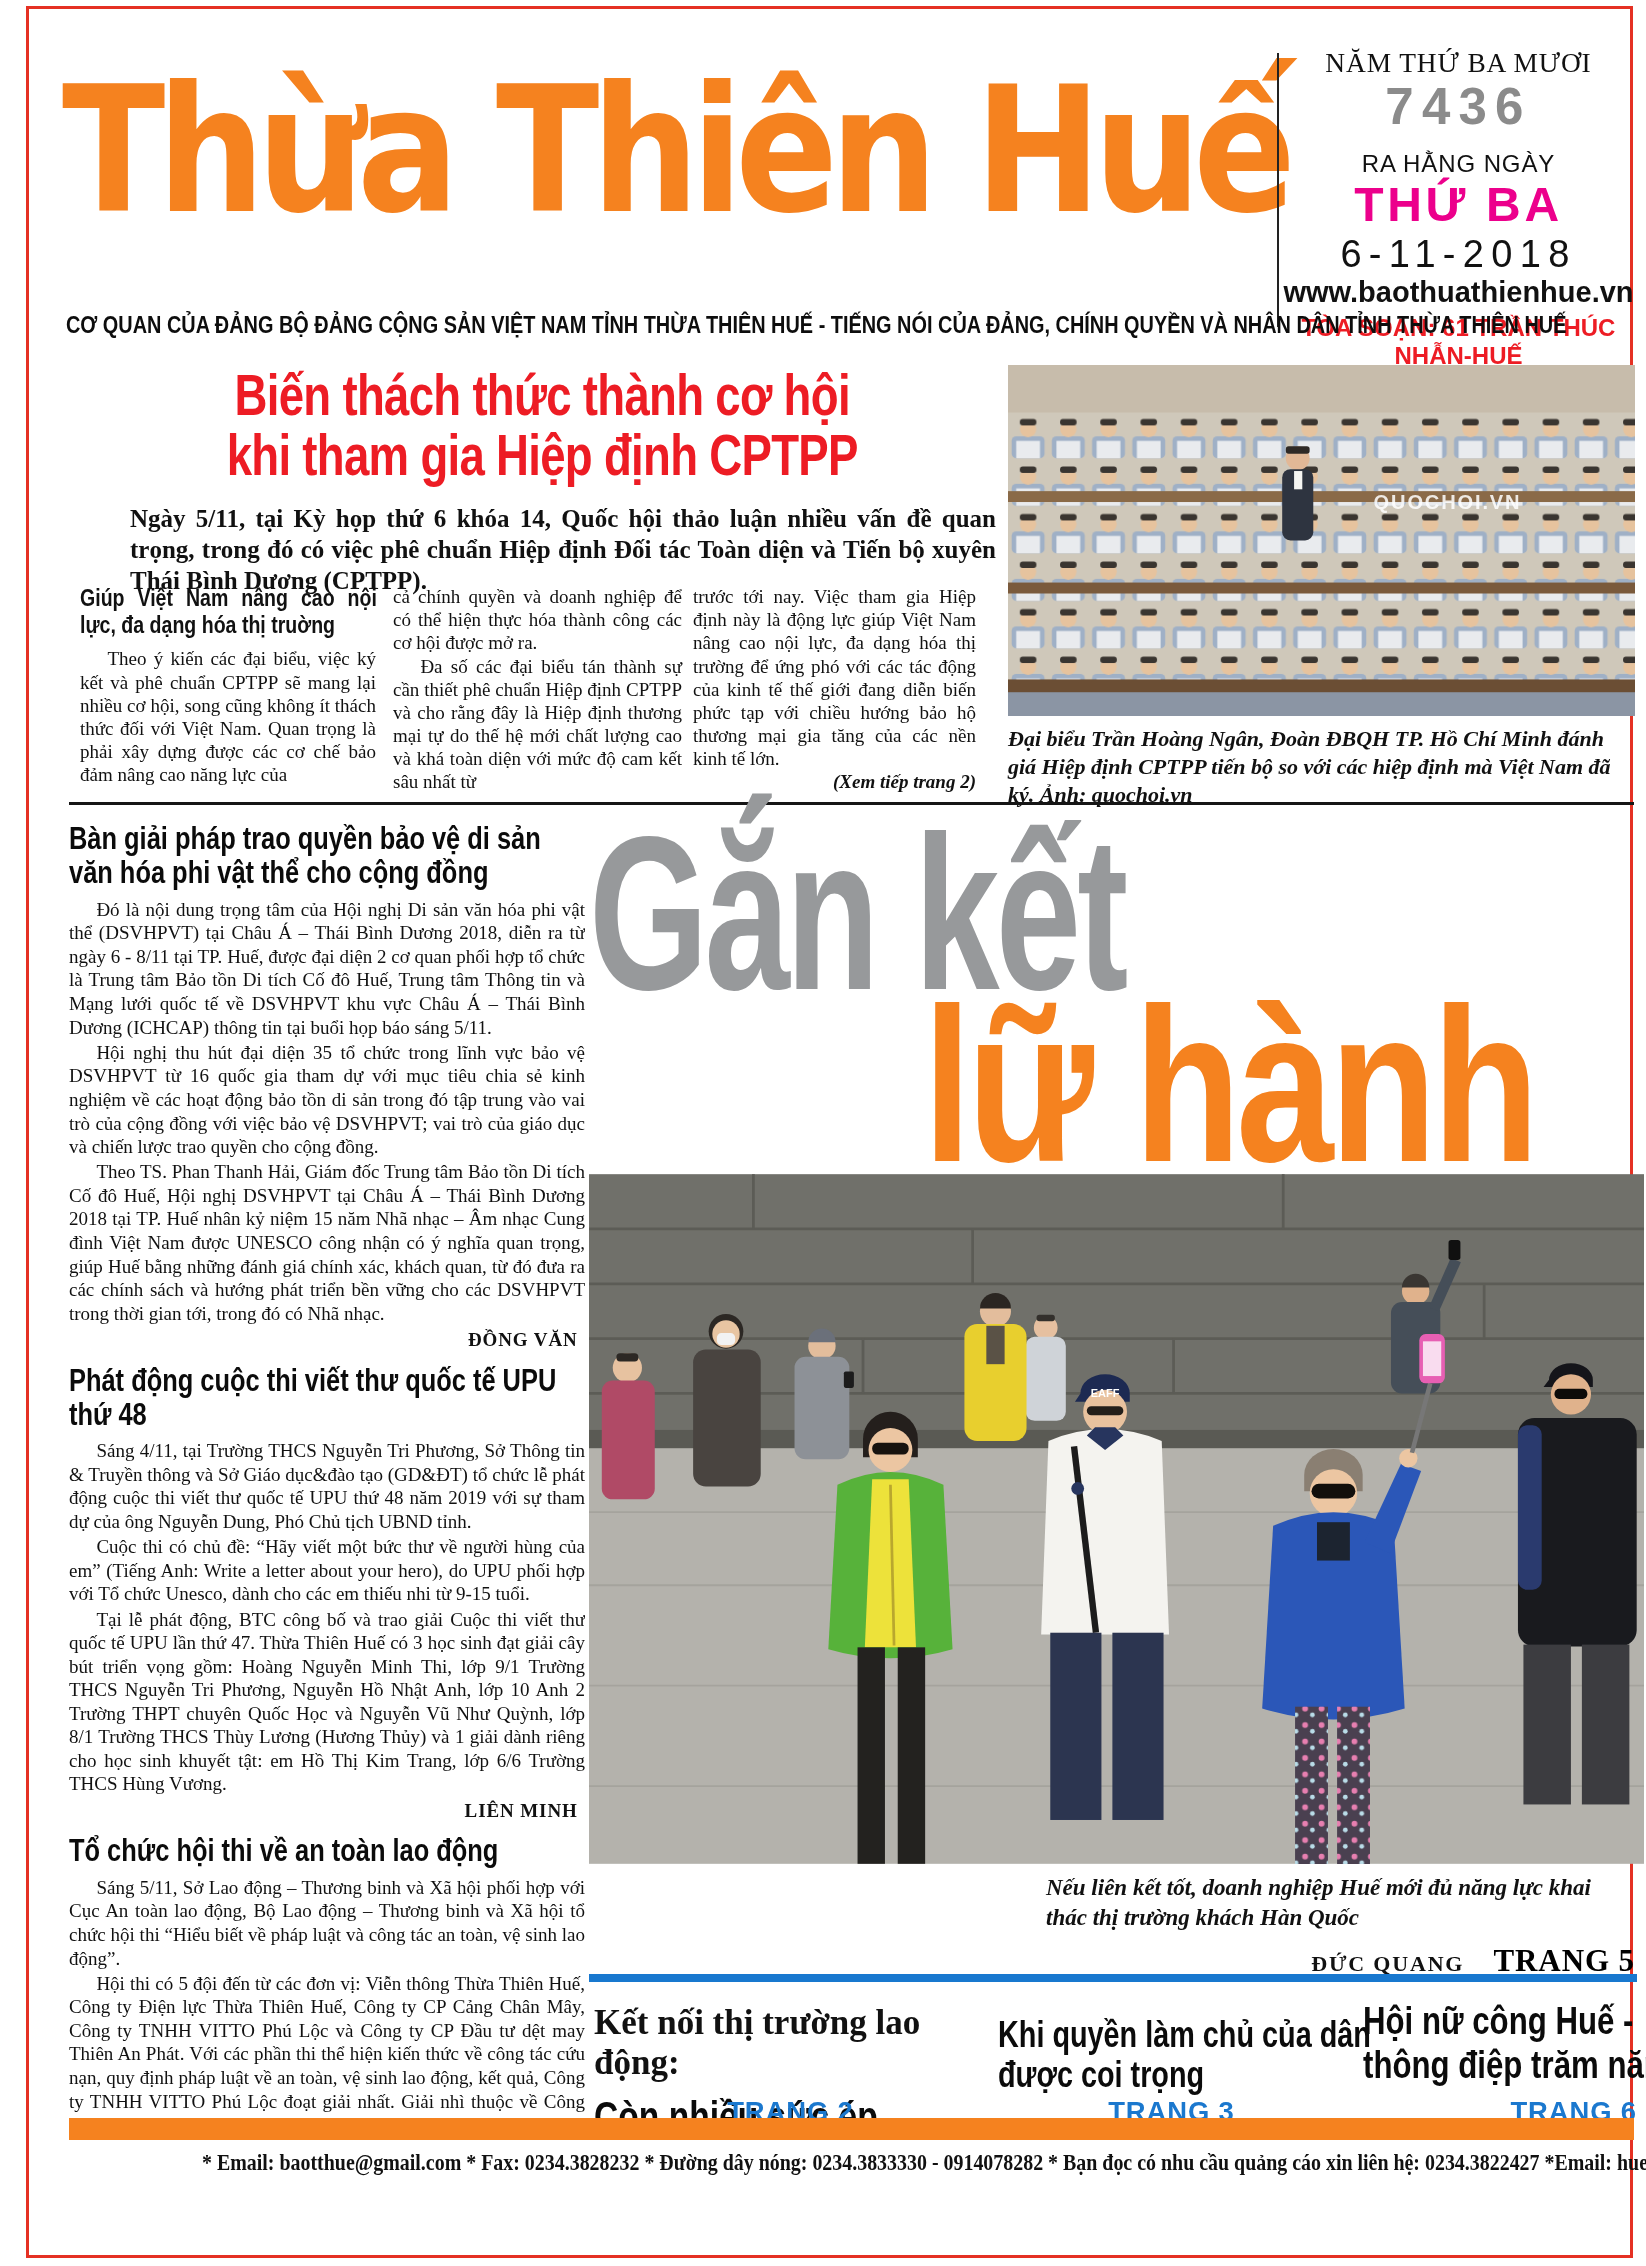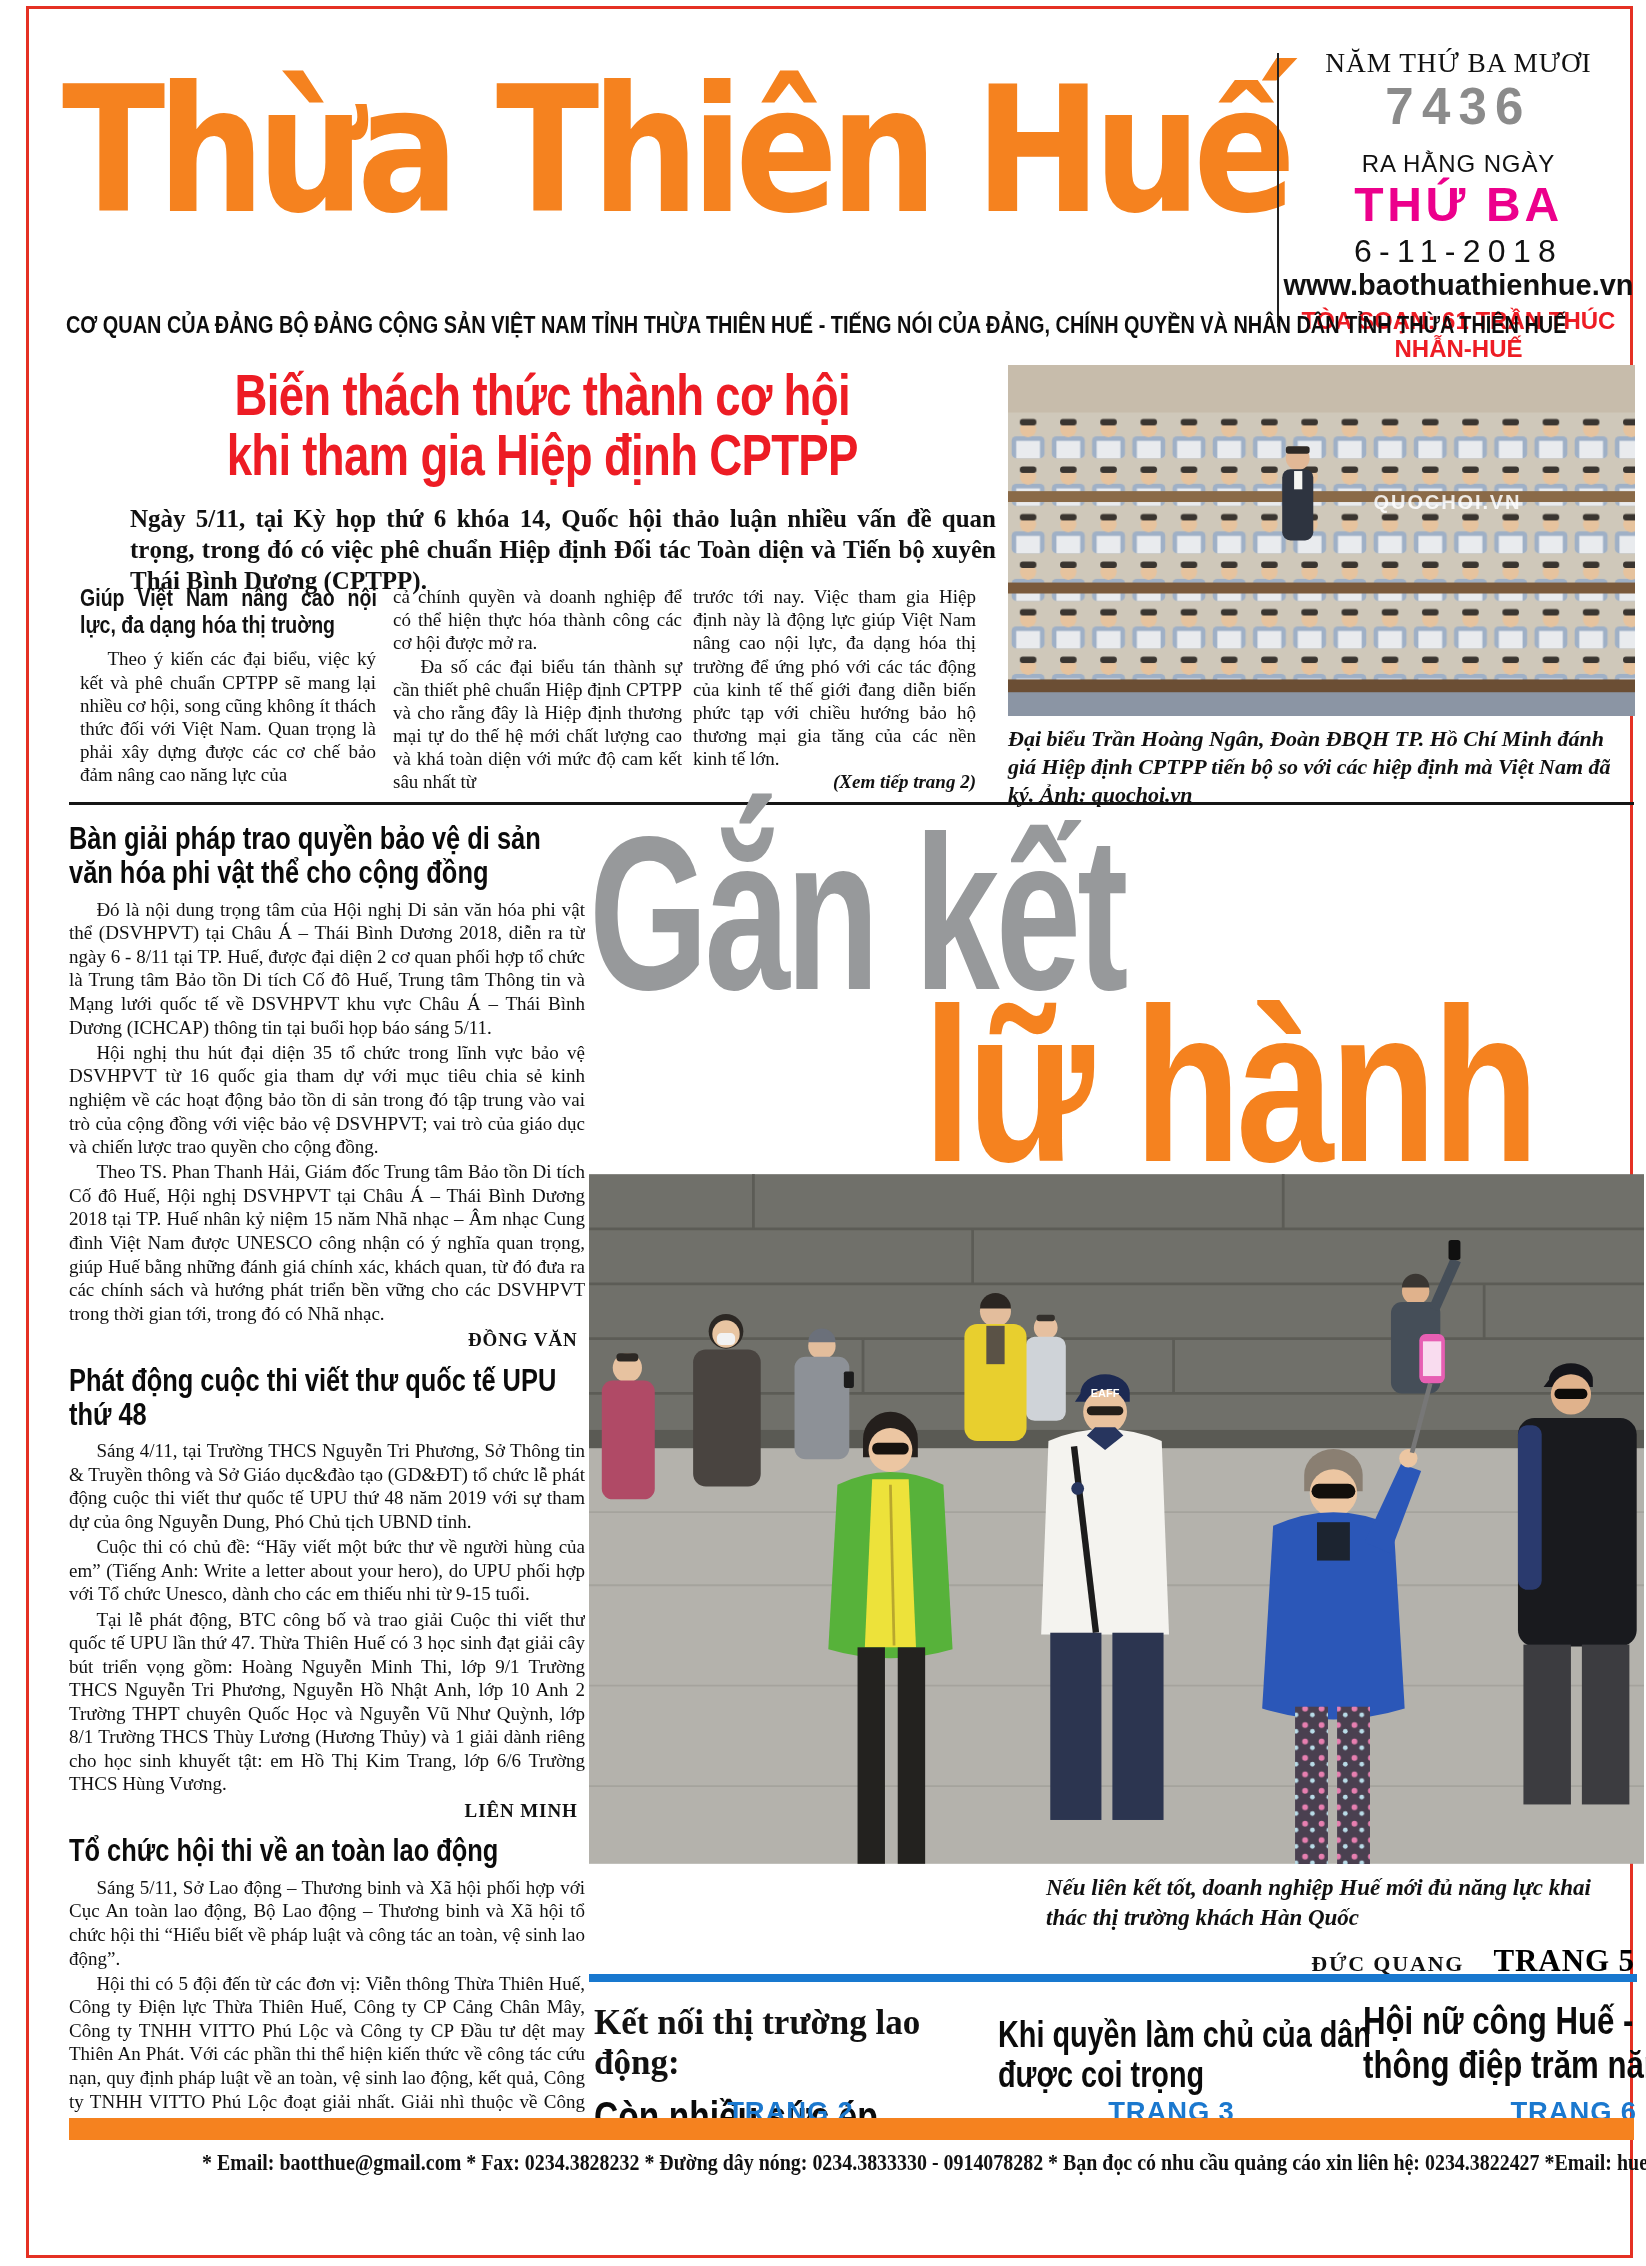--- a/index.html
+++ b/index.html
@@ -15,21 +15,21 @@
   .masthead{left:62px;top:31px;font-family:"DejaVu Sans",sans-serif;font-weight:bold;font-size:174px;line-height:1.38;letter-spacing:-9.1px;color:#F5821F;white-space:nowrap;transform:scaleX(.87);}
   .tagline{left:66px;top:312px;font-family:"Liberation Sans",sans-serif;font-weight:bold;font-size:23px;white-space:nowrap;transform:scaleX(.865);color:#0d0d0d;}
 
   
   .vline{left:1277px;top:53px;width:1.8px;height:274px;background:#222;}
   .infobox{left:1283px;top:48px;width:351px;text-align:center;}
   .ib-year{font-size:27.4px;letter-spacing:0.9px;line-height:1.1;}
   .ib-issue{font-family:"Liberation Sans",sans-serif;font-weight:bold;font-size:51px;letter-spacing:8.2px;color:#8b8b8b;line-height:1.05;margin-top:1.8px;}
   .ib-freq{font-family:"Liberation Sans",sans-serif;font-size:24px;line-height:1.1;margin-top:18px;letter-spacing:0.9px;}
   .ib-day{font-family:"Liberation Sans",sans-serif;font-weight:800;font-size:48px;letter-spacing:3.7px;color:#EC008C;line-height:1.05;margin-top:1.8px;}
-  .ib-date{font-family:"Liberation Sans",sans-serif;font-size:32px;letter-spacing:7.3px;line-height:1.08;margin-top:3.7px;}
+  .ib-date{font-family:"Liberation Sans",sans-serif;font-size:38px;letter-spacing:7.3px;line-height:1.08;margin-top:3.7px;}
   .ib-web{font-family:"Liberation Sans",sans-serif;font-weight:bold;font-size:29px;line-height:1.1;margin-top:1.8px;}
   .ib-addr{font-family:"Liberation Sans",sans-serif;font-weight:bold;font-size:24px;color:#ED1C24;line-height:1.15;margin-top:5.5px;}
   .ib-phone{font-family:"Liberation Sans",sans-serif;font-weight:bold;font-size:25.6px;color:#ED1C24;line-height:1.1;}
 
   
   .hl{left:91px;top:365px;width:1128px;transform:scaleX(.8);transform-origin:0 0;text-align:center;color:#ED1C24;font-family:"Liberation Sans",sans-serif;font-weight:bold;font-size:57px;line-height:1.06;letter-spacing:-0.9px;}
   .lead{left:130px;top:503px;width:866px;font-weight:bold;font-size:25px;line-height:1.24;text-align:justify;}
   .col{top:585px;font-size:19px;line-height:1.22;text-align:justify;}
   .col p{margin:0;}
   .ind{text-indent:27.4px;}

